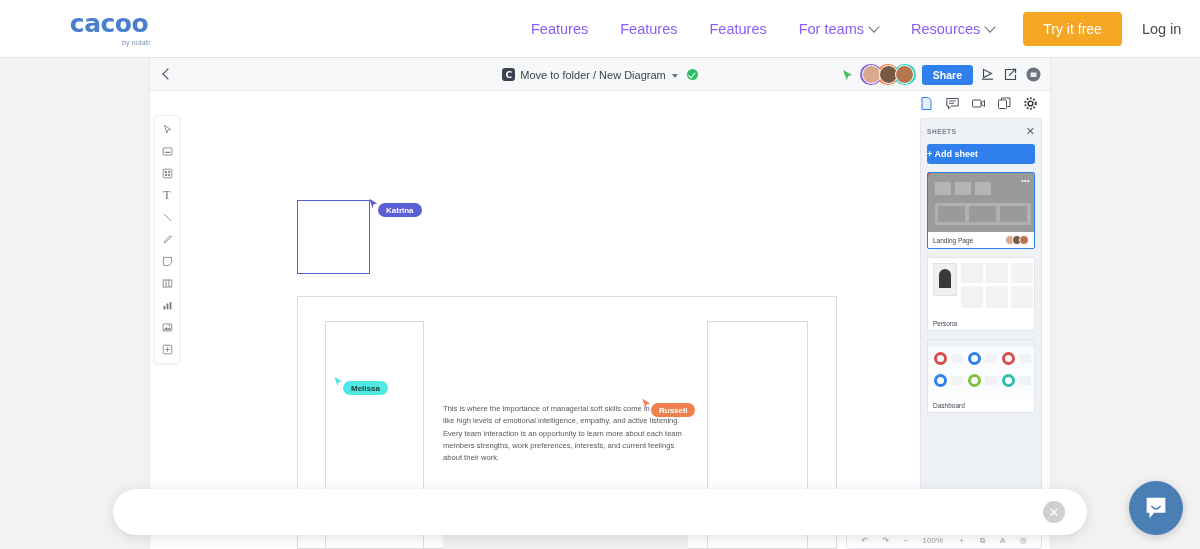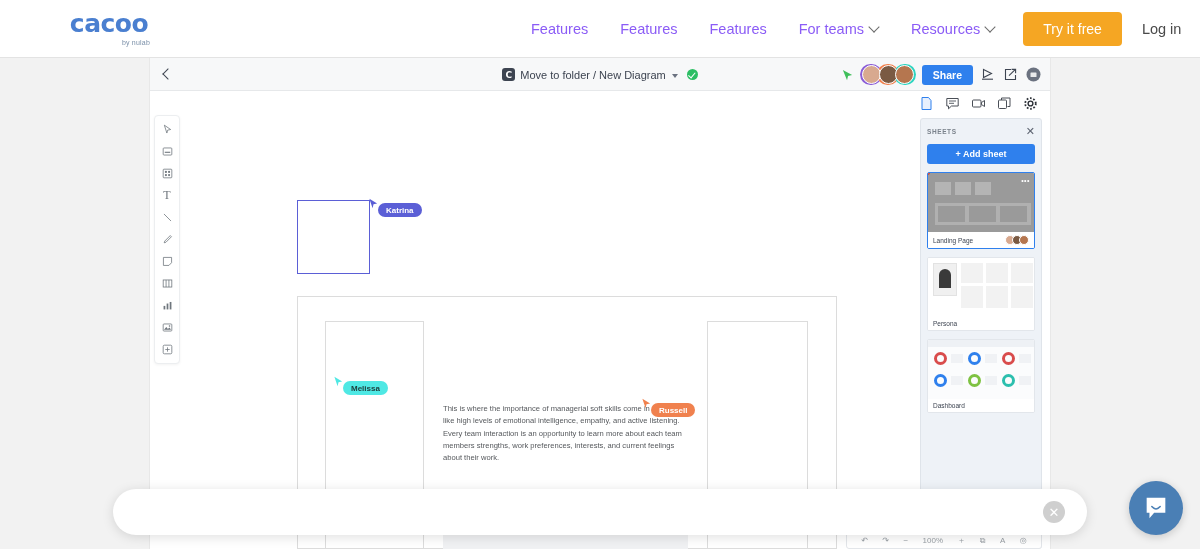--- a/index.html
+++ b/index.html
@@ -195,21 +195,21 @@
   .sheets-head {
     display: flex; align-items: center; justify-content: space-between;
     margin-bottom: 6px;
   }
   .sheets-label {
     font-size: 6.5px; letter-spacing: 0.6px; color: #7b838c; font-weight: 700;
   }
   .sheets-close { font-size: 11px; color: #5c6370; cursor: pointer; line-height: 1; }
   .add-sheet {
     background: #2f80ed; color: #fff; font-size: 9px; font-weight: 700;
-    border-radius: 3px; padding: 5px 0; text-align: center;
+    border-radius: 3px; padding: 5px 0; text-align: left;
     cursor: pointer; margin-bottom: 8px; border: none; width: 100%;
     font-family: "Liberation Sans", sans-serif;
   }
   .sheet-card {
     background: #fff; border: 1px solid #e2e6eb; border-radius: 2px;
     margin-bottom: 8px; position: relative; cursor: pointer; overflow: hidden;
   }
   .sheet-card.active { border: 1.5px solid #2f80ed; }
   .sheet-dot {
     position: absolute; left: -3px; top: -3px;

